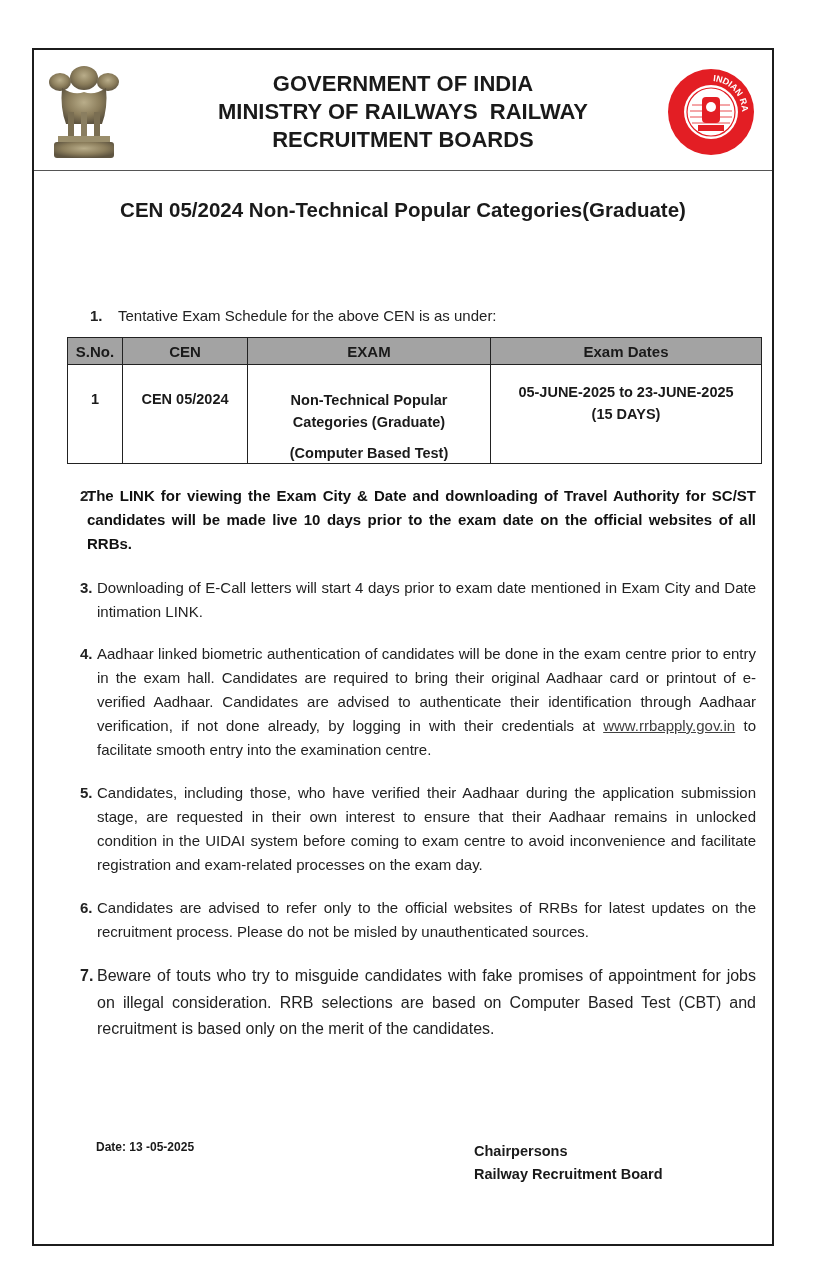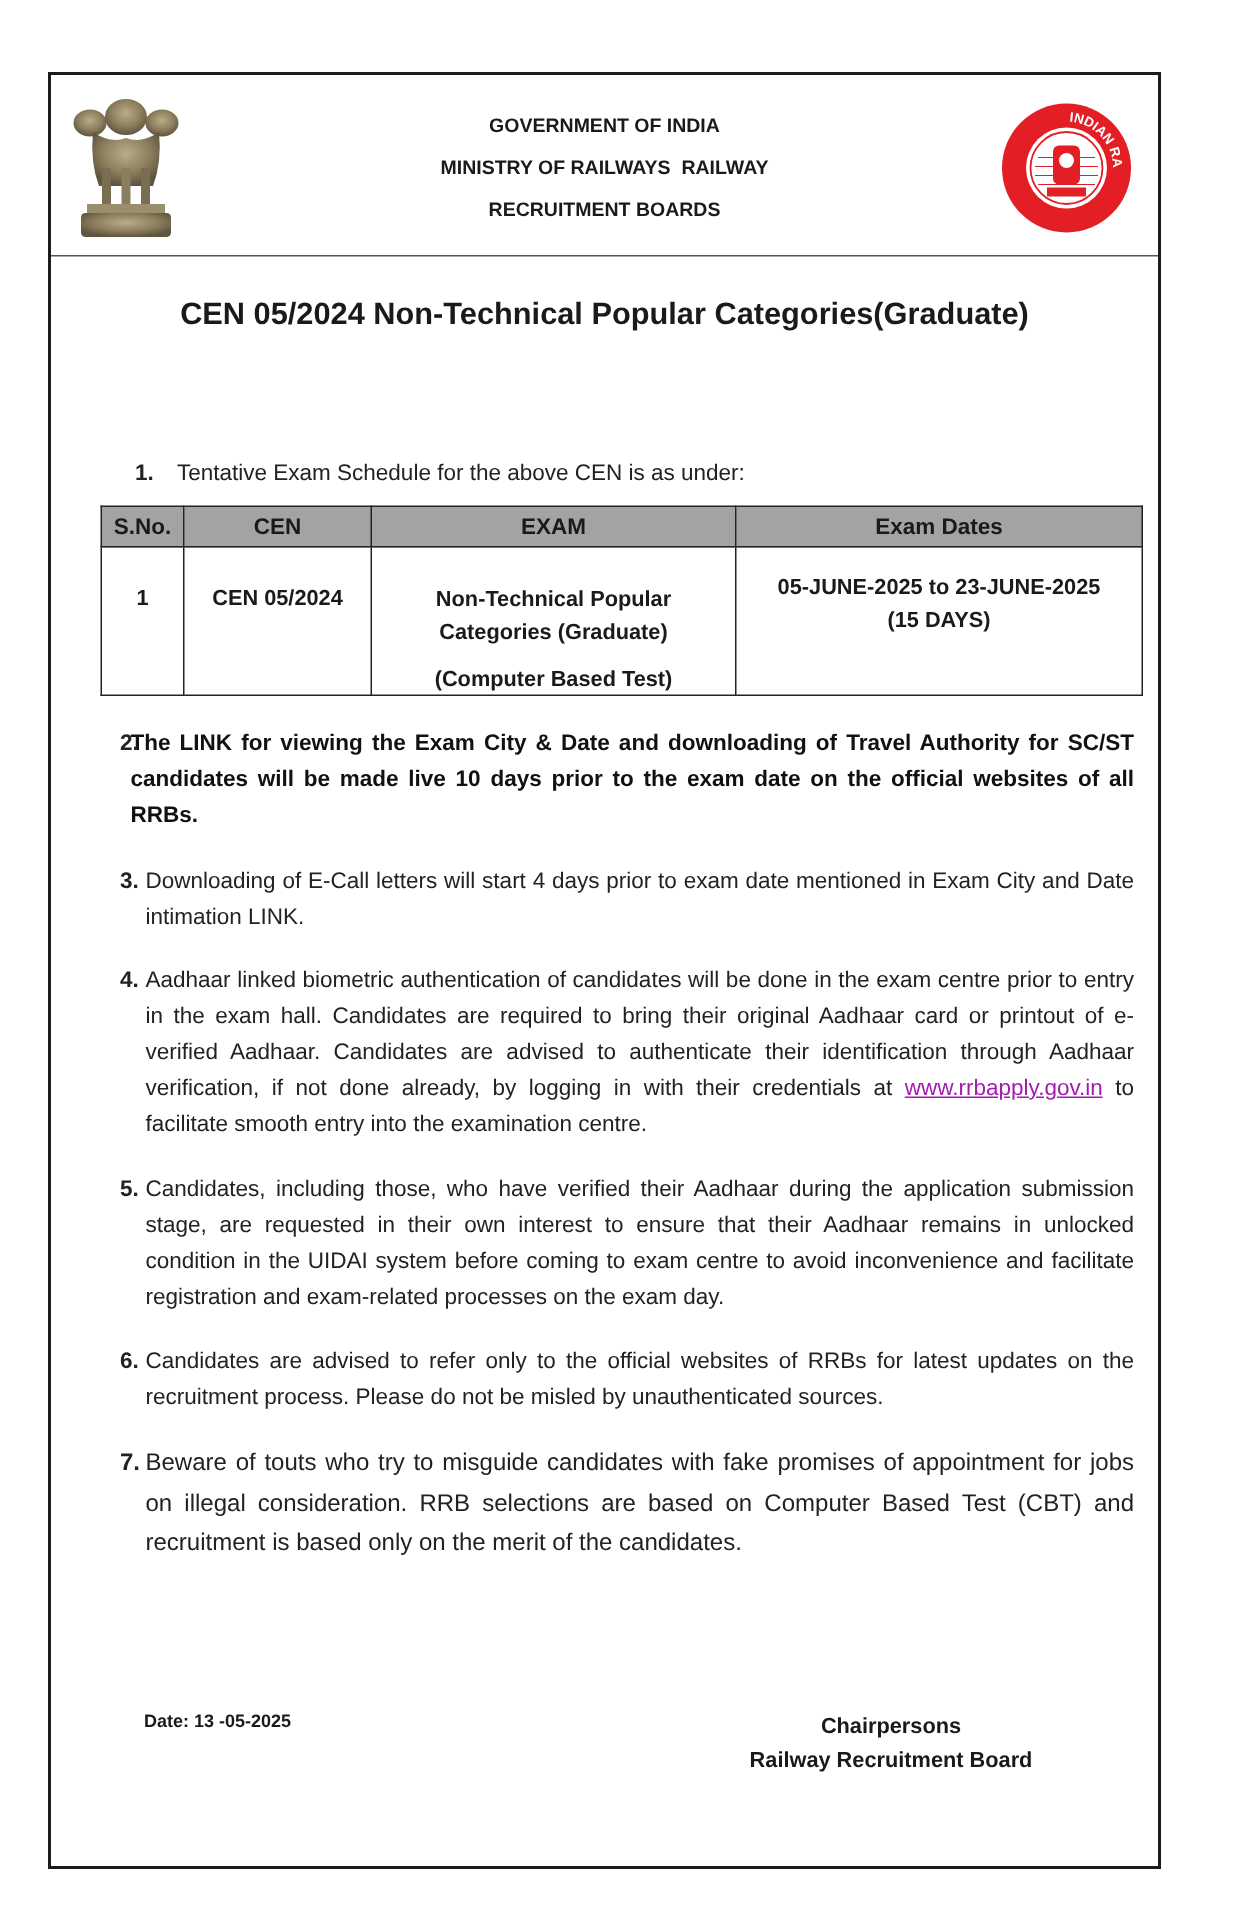--- a/index.html
+++ b/index.html
@@ -1,44 +1,44 @@
 <!DOCTYPE html>
 <html><head>
 <meta charset="utf-8">
 <style>
   html, body { margin: 0; padding: 0; background: #ffffff; }
   body { width: 834px; height: 1280px; position: relative; font-family: "Liberation Sans", "DejaVu Sans", sans-serif; color: #1a1a1a; overflow: hidden; }
   .frame { position: absolute; left: 32px; top: 48px; width: 742px; height: 1198px; border: 2.5px solid #1c1c1c; box-sizing: border-box; }
   .header { position: absolute; left: 0; top: 0; width: 100%; height: 121px; border-bottom: 1.5px solid #555; box-sizing: border-box; }
   .emblem { position: absolute; left: 14px; top: 12px; width: 72px; height: 100px; }
   .rly-logo { position: absolute; left: 632px; top: 17px; width: 90px; height: 90px; }
-  .hdr-text { position: absolute; left: 0; width: 100%; top: 20px; text-align: center; font-weight: bold; font-size: 13px; line-height: 28px; color: #1a1a1a; }
+  .hdr-text { position: absolute; left: 0; width: 100%; top: 20px; text-align: center; font-weight: bold; font-size: 22px; line-height: 28px; color: #1a1a1a; }
   .hdr-text div { white-space: pre; }
   .cen-title { position: absolute; left: 0; width: 100%; top: 148px; text-align: center; font-weight: bold; font-size: 20.5px; }
   .notice { position: absolute; left: 20px; width: 712px; top: 186px; text-align: center; font-weight: bold; font-size: 14px; line-height: 23px; text-decoration: underline; }
   .item { position: absolute; left: 46px; width: 676px; font-size: 15px; line-height: 24px; color: #222; }
   .item .num { position: absolute; left: 0; top: 0; font-weight: bold; width: 26px; }
   .item .txt { margin-left: 17px; padding-left: 0; display: block; text-align: justify; }
   .item.bold .txt { font-weight: bold; color: #111; }
   .item1 { top: 254px; }
   .item1 .txt { margin-left: 38px; }
   .item1 .num { left: 10px; }
   table.sched { position: absolute; left: 33px; top: 287px; width: 695px; border-collapse: collapse; font-size: 14.5px; font-weight: bold; }
   table.sched th, table.sched td { border: 1.5px solid #222; text-align: center; padding: 0; }
   table.sched th { background: #a3a3a3; height: 26px; font-size: 15px; }
   table.sched td { height: 98px; vertical-align: top; }
   .c-sno { width: 54px; } .c-cen { width: 124px; } .c-exam { width: 242px; } .c-dates { width: 270px; }
   td .sno { margin-top: 26px; display: block; }
   td .cen { margin-top: 26px; display: block; }
   td .exam1 { margin-top: 24px; display: block; line-height: 22px; }
   td .exam2 { margin-top: 12px; display: block; }
   td .dates { margin-top: 16px; display: block; line-height: 22px; }
-  .link { color: #a21caf; text-decoration: underline; }
+  .link { color: #404040; text-decoration: underline; }
   .footer-date { position: absolute; left: 62px; top: 1090px; font-weight: bold; font-size: 12px; }
-  .signature { position: absolute; left: 440px; width: 240px; top: 1090px; text-align: center; font-weight: bold; font-size: 14.5px; line-height: 23px; }
+  .signature { position: absolute; left: 440px; width: 240px; top: 1090px; text-align: left; font-weight: bold; font-size: 14.5px; line-height: 23px; }
 </style>
 </head>
 <body>
 
 <div class="frame">
   <div class="header">
     <svg class="emblem" viewBox="0 0 72 100">
       <defs>
         <radialGradient id="gold" cx="50%" cy="40%" r="60%">
           <stop offset="0%" stop-color="#b9ad8a"></stop>

